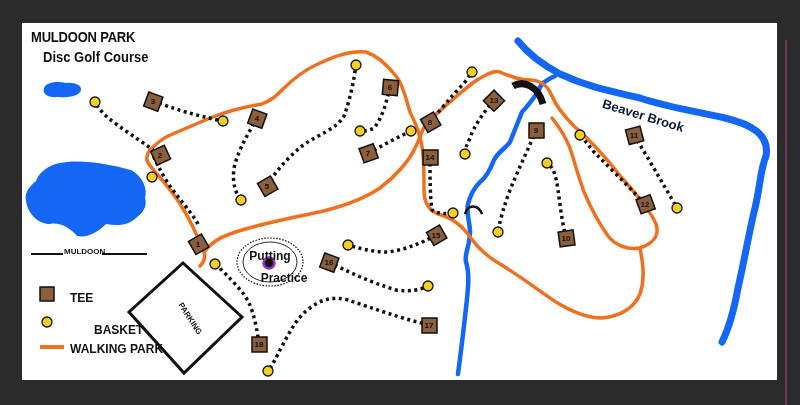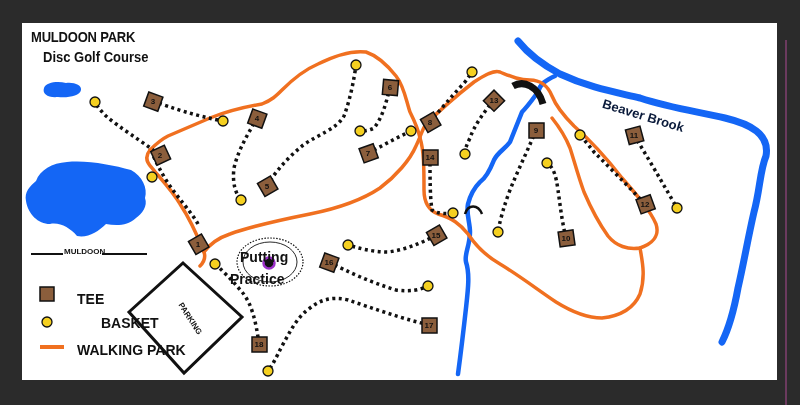--- a/index.html
+++ b/index.html
@@ -30,36 +30,36 @@
       transform: scaleY(1.15); transform-origin: left top;
     }
     .legend-title {
       position: absolute; left: 42px; top: 224px;
       font-weight: bold; font-size: 8px; color: #111;
     }
     .legend-rule {
       position: absolute; top: 230px; height: 1.5px; background: #111;
     }
     .legend-row {
-      position: absolute; left: 48px; font-weight: bold; font-size: 14px; color: #111; margin-left: 7px;
+      position: absolute; left: 48px; font-weight: bold; font-size: 12px; color: #111;
     }
     .brook-label {
       position: absolute; left: 583px; top: 73px;
       font-weight: bold; font-size: 13px; color: #0a1a3a;
       transform: rotate(17deg); transform-origin: left top;
       white-space: nowrap;
     }
     .parking-label {
       position: absolute; left: 162px; top: 278px;
       font-weight: bold; font-size: 8px; color: #111;
       transform: rotate(57deg); transform-origin: left top; white-space: nowrap;
     }
     .putting-label {
-      position: absolute; font-weight: bold; font-size: 14px; color: #111;
-      width: 60px; text-align: left;
+      position: absolute; font-weight: bold; font-size: 12px; color: #111;
+      width: 60px; text-align: center;
     }
   </style>
 </head>
 <body>
 
 <div class="right-strip"></div>
 
 <div class="map-panel">
   <svg width="755" height="357" viewBox="22 23 755 357">
 
@@ -177,20 +177,20 @@
   </svg>
 
   <div class="title">MULDOON PARK</div>
   <div class="subtitle">Disc Golf  Course</div>
 
   <div class="legend-rule" style="left:9px;width:32px;"></div>
   <div class="legend-title">MULDOON</div>
   <div class="legend-rule" style="left:80px;width:45px;"></div>
 
   <div class="legend-row" style="top:268px;">TEE</div>
-  <div class="legend-row" style="top:292px;padding-left:24px;">BASKET</div>
+  <div class="legend-row" style="top:300px;padding-left:24px;">BASKET</div>
   <div class="legend-row" style="top:319px;">WALKING PARK</div>
 
   <div class="brook-label">Beaver Brook</div>
   <div class="parking-label">PARKING</div>
   <div class="putting-label" style="left:218px;top:226px;">Putting</div>
-  <div class="putting-label" style="left:208px;top:248px;">Practice</div>
+  <div class="putting-label" style="left:232px;top:248px;">Practice</div>
 </div>
 
 </body></html>

